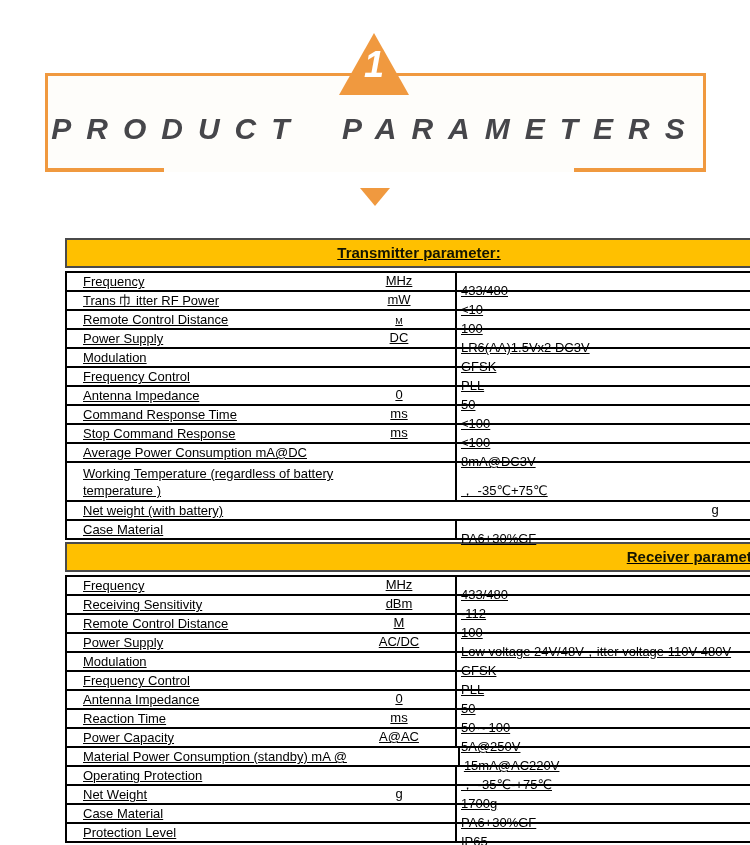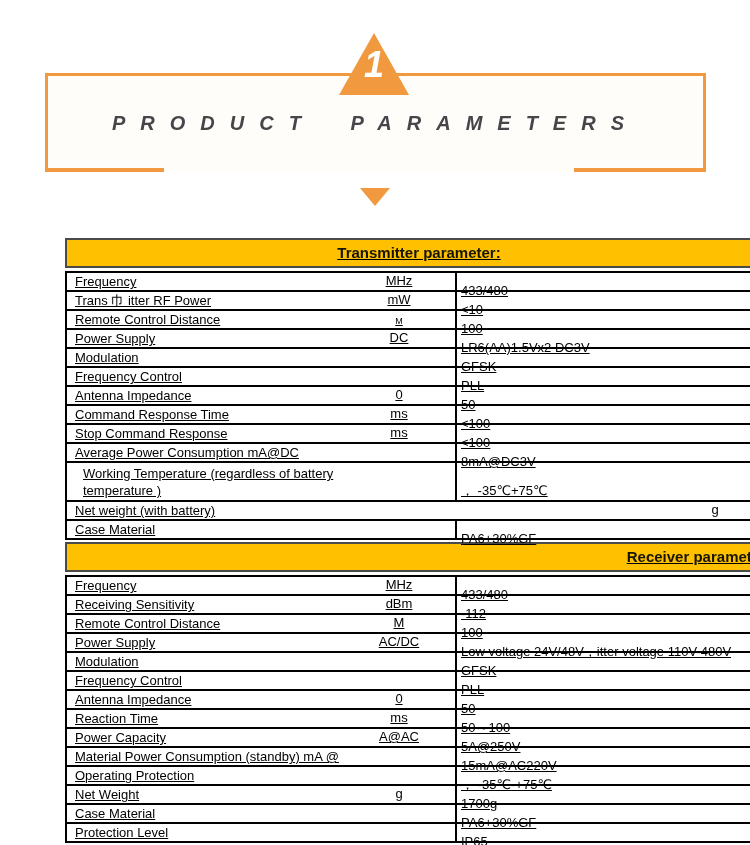--- a/index.html
+++ b/index.html
@@ -21,21 +21,21 @@
     background:#fefdfa;
   }
   .title-box .stub-left,.title-box .stub-right{
     position:absolute;bottom:0;height:4px;background:var(--accent);
   }
   .title-box .stub-left{left:-3px;width:119px;}
   .title-box .stub-right{right:-3px;width:132px;}
   .page-title{
     position:absolute;left:0;right:0;top:36px;
     text-align:center;
-    font-size:20px;font-weight:bold;font-style:italic;
+    font-size:30px;font-weight:bold;font-style:italic;
     letter-spacing:15px;word-spacing:14px;
     color:#46464a;white-space:nowrap;
   }
   .triangle-up{
     position:absolute;left:339px;top:33px;width:0;height:0;
     border-left:35px solid transparent;border-right:35px solid transparent;
     border-bottom:62px solid var(--accent);
   }
   .step-number{
     position:absolute;left:339px;top:44px;width:70px;
@@ -62,24 +62,24 @@
     background:#fff;
   }
   .rows + .band{margin-top:2px;text-align:right;}
   .row{
     display:flex;align-items:stretch;
     height:19px;border-top:2px solid #000;
     font-size:13px;line-height:16px;
   }
   .row.tall{height:39px;}
   .name{
-    flex:1;padding-left:8px;padding-top:1px;
+    flex:1;padding-left:16px;padding-top:1px;
     white-space:nowrap;overflow:visible;
   }
-  .tall .name{white-space:normal;line-height:17px;padding-top:2px;margin-left:8px;}
+  .tall .name{white-space:normal;line-height:17px;padding-top:2px;}
   .unit{
     width:112px;text-align:center;padding-top:0;
   }
   .unit.small{
     font-size:9px;padding-top:0;align-self:flex-end;line-height:13px;
   }
   .value{
     width:316px;border-left:2px solid #000;
     padding-left:4px;padding-top:10px;white-space:nowrap;
   }

